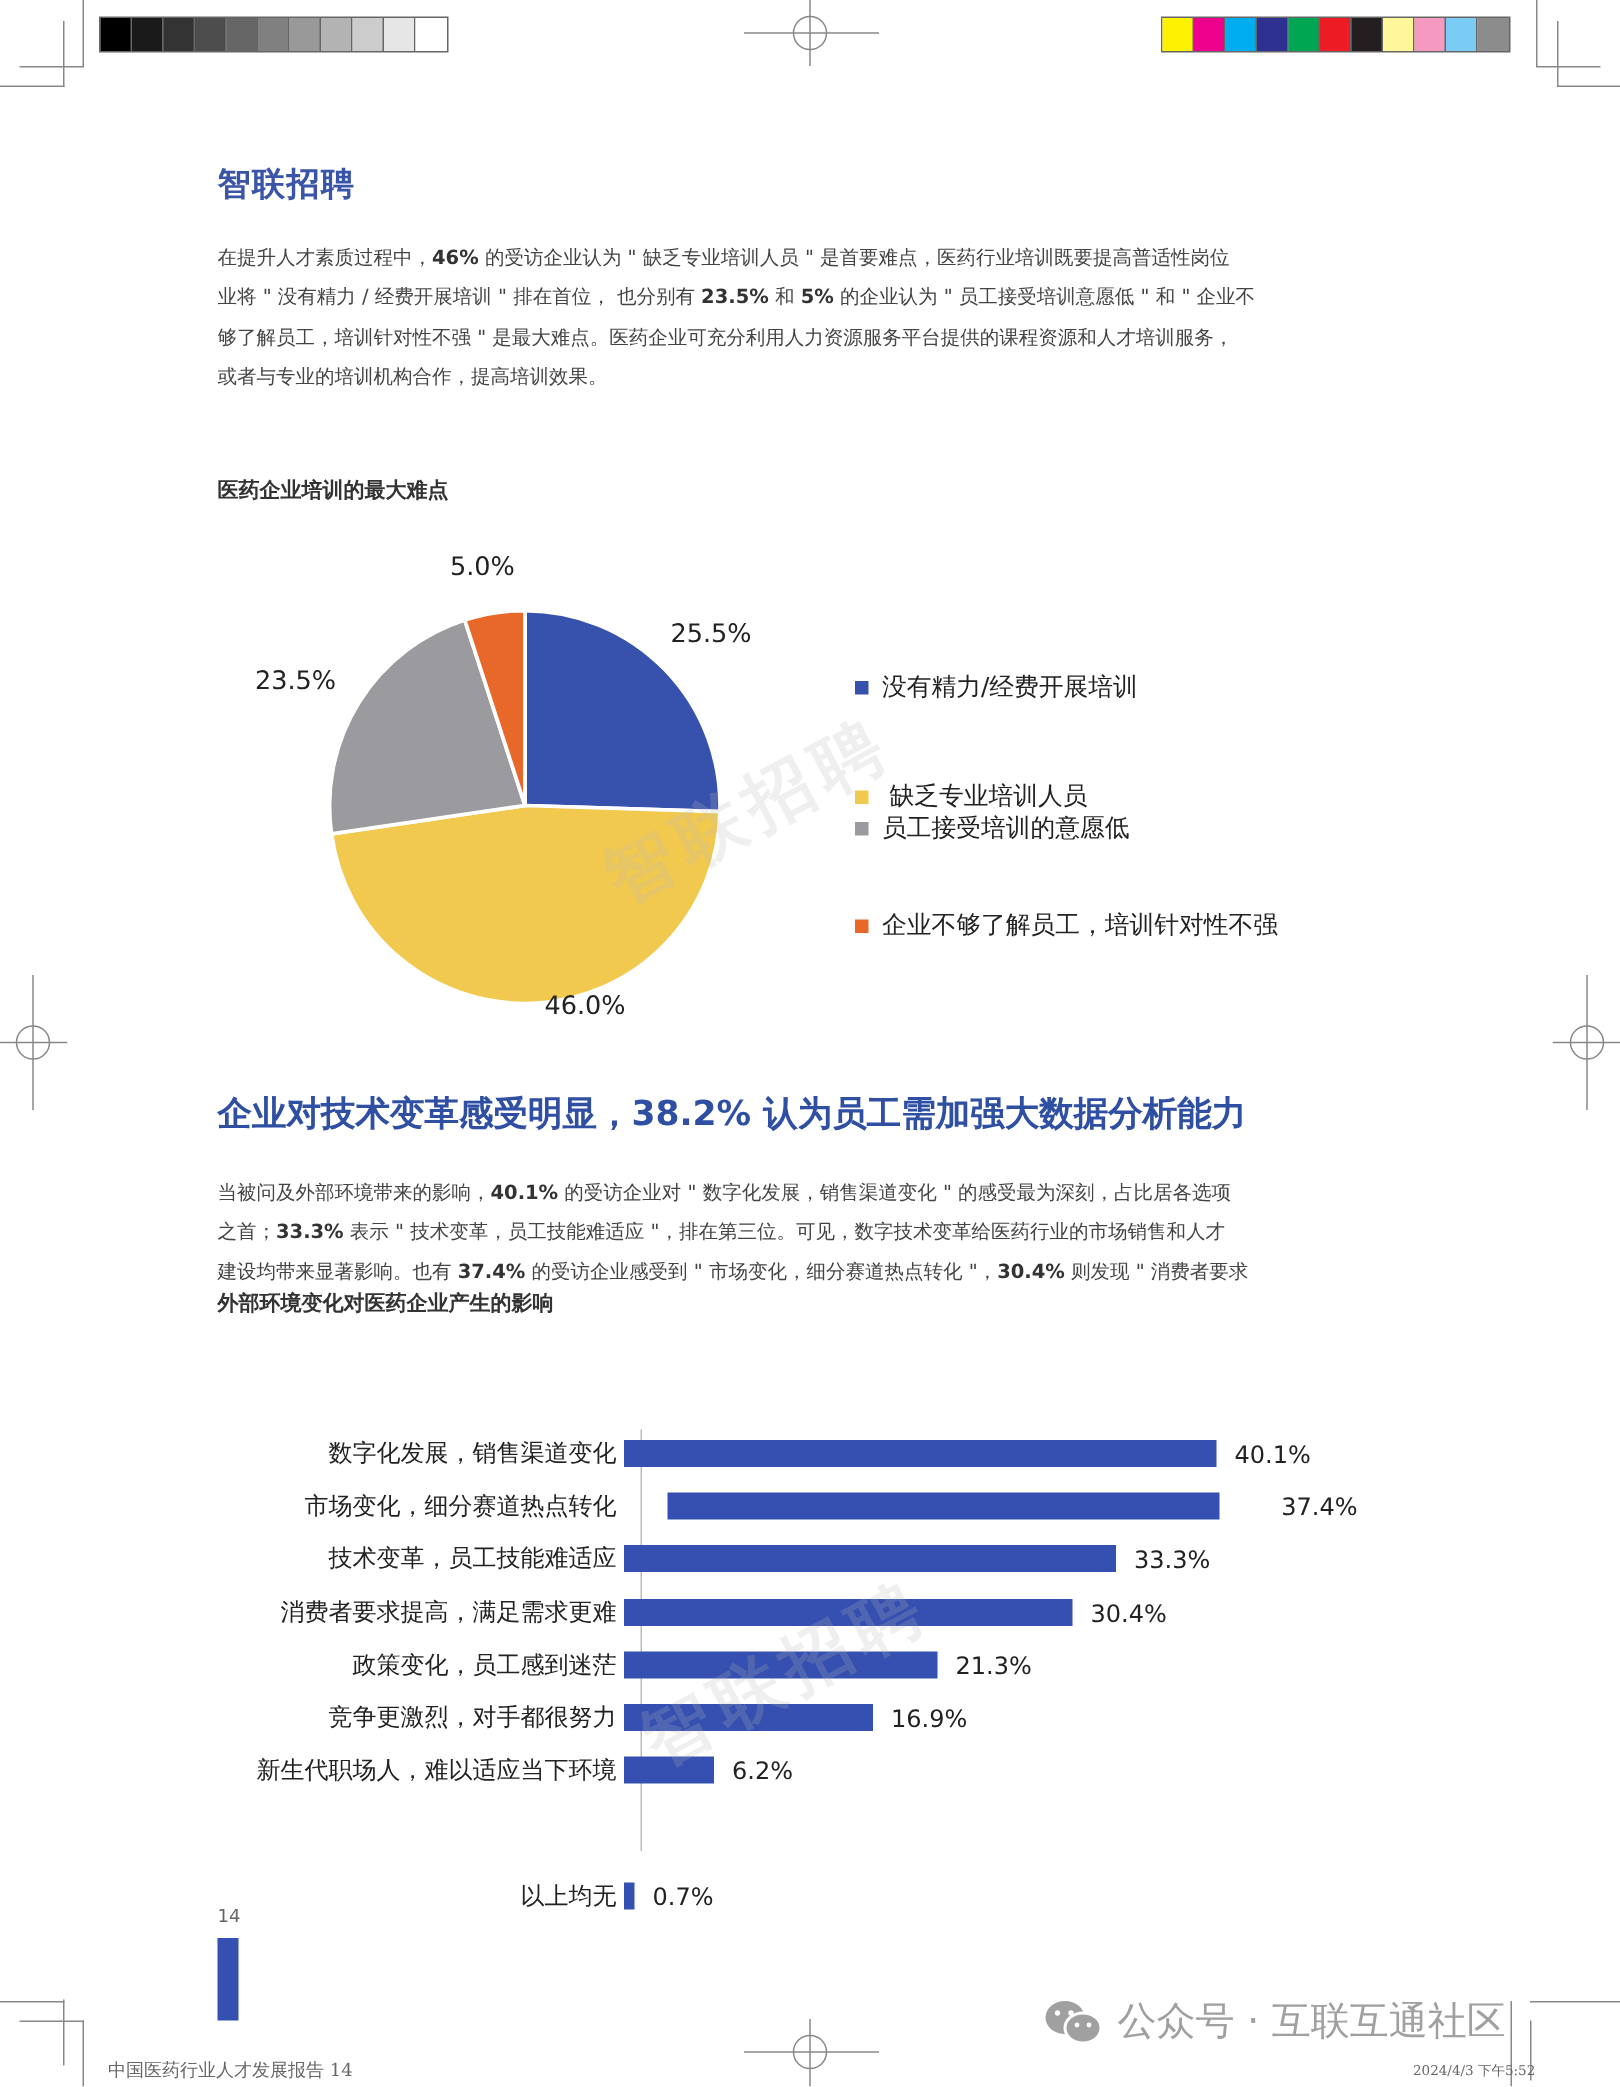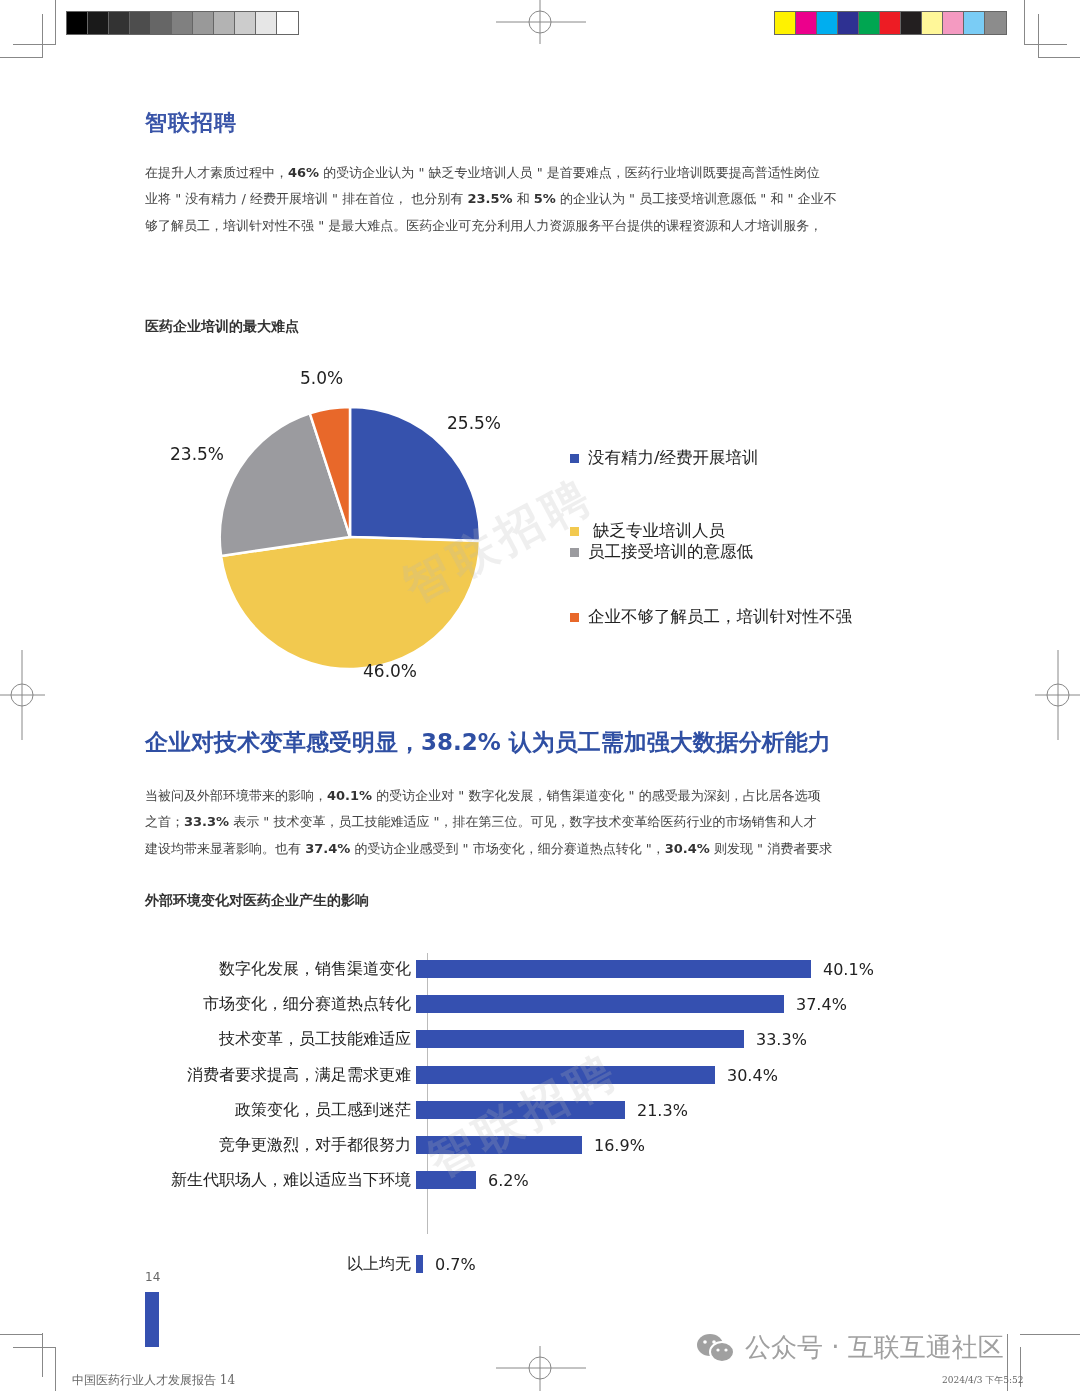--- a/index.html
+++ b/index.html
@@ -92,20 +92,21 @@
     <line x1="44" y1="0" x2="44" y2="45" stroke="#888"></line>
     <circle cx="44" cy="22" r="11" fill="none" stroke="#888"></circle>
   </svg>
 
 <div class="logo">智联招聘</div>
 
 <div class="para" style="top:160px;">
   <div><span>在提升人才素质过程中，</span><b>46%</b><span> 的受访企业认为 " 缺乏专业培训人员 " 是首要难点，医药行业培训既要提高普适性岗位</span></div>
   <div><span>业将 " 没有精力 / 经费开展培训 " 排在首位，  也分别有 </span><b>23.5%</b><span> 和 </span><b>5%</b><span> 的企业认为 " 员工接受培训意愿低 " 和 " 企业不</span></div>
   <div><span>够了解员工，培训针对性不强 " 是最大难点。医药企业可充分利用人力资源服务平台提供的课程资源和人才培训服务，</span></div>
+  <div><span>或者与专业的培训机构合作，提高培训效果。</span></div>
 </div>
 
 <div class="chart-title" style="top:318px;">医药企业培训的最大难点</div>
 
 <svg class="abs" style="left:210px;top:397px;" width="280" height="280" viewBox="0 0 280 280">
 
   <path d="M140,140 L140,10 A130,130 0 0,1 269.94,144.08 Z" fill="#3652ad" stroke="#fff" stroke-width="2.5"></path>
   <path d="M140,140 L269.94,144.08 A130,130 0 0,1 11.07,158.98 Z" fill="#f2c94f" stroke="#fff" stroke-width="2.5"></path>
   <path d="M140,140 L11.07,158.98 A130,130 0 0,1 99.83,16.36 Z" fill="#9b9b9f" stroke="#fff" stroke-width="2.5"></path>
   <path d="M140,140 L99.83,16.36 A130,130 0 0,1 140,10 Z" fill="#e8682a" stroke="#fff" stroke-width="2.5"></path>
@@ -136,29 +137,29 @@
 <div class="watermark" style="left:395px;top:510px;">智联招聘</div>
 
 <div class="section-title">企业对技术变革感受明显，38.2% 认为员工需加强大数据分析能力</div>
 
 <div class="para" style="top:783px;">
   <div><span>当被问及外部环境带来的影响，</span><b>40.1%</b><span> 的受访企业对 " 数字化发展，销售渠道变化 " 的感受最为深刻，占比居各选项</span></div>
   <div><span>之首；</span><b>33.3%</b><span> 表示 " 技术变革，员工技能难适应 "，排在第三位。可见，数字技术变革给医药行业的市场销售和人才</span></div>
   <div><span>建设均带来显著影响。也有 </span><b>37.4%</b><span> 的受访企业感受到 " 市场变化，细分赛道热点转化 "，</span><b>30.4%</b><span> 则发现 " 消费者要求</span></div>
 </div>
 
-<div class="chart-title" style="top:892px;">外部环境变化对医药企业产生的影响</div>
+<div class="chart-title" style="top:860px;">外部环境变化对医药企业产生的影响</div>
 <div class="axis"></div>
 
 <div class="bar-row" style="top:958px;">
     <div class="bar-label">数字化发展，销售渠道变化</div>
     <div class="bar" style="width:395px"></div>
     <div class="bar-val">40.1%</div>
   </div>
-<div class="bar-row" style="top:993px;">
+<div class="bar-row" style="top:993px;justify-content:space-between;">
     <div class="bar-label">市场变化，细分赛道热点转化</div>
     <div class="bar" style="width:368px"></div>
     <div class="bar-val">37.4%</div>
   </div>
 <div class="bar-row" style="top:1028px;">
     <div class="bar-label">技术变革，员工技能难适应</div>
     <div class="bar" style="width:328px"></div>
     <div class="bar-val">33.3%</div>
   </div>
 <div class="bar-row" style="top:1064px;">

